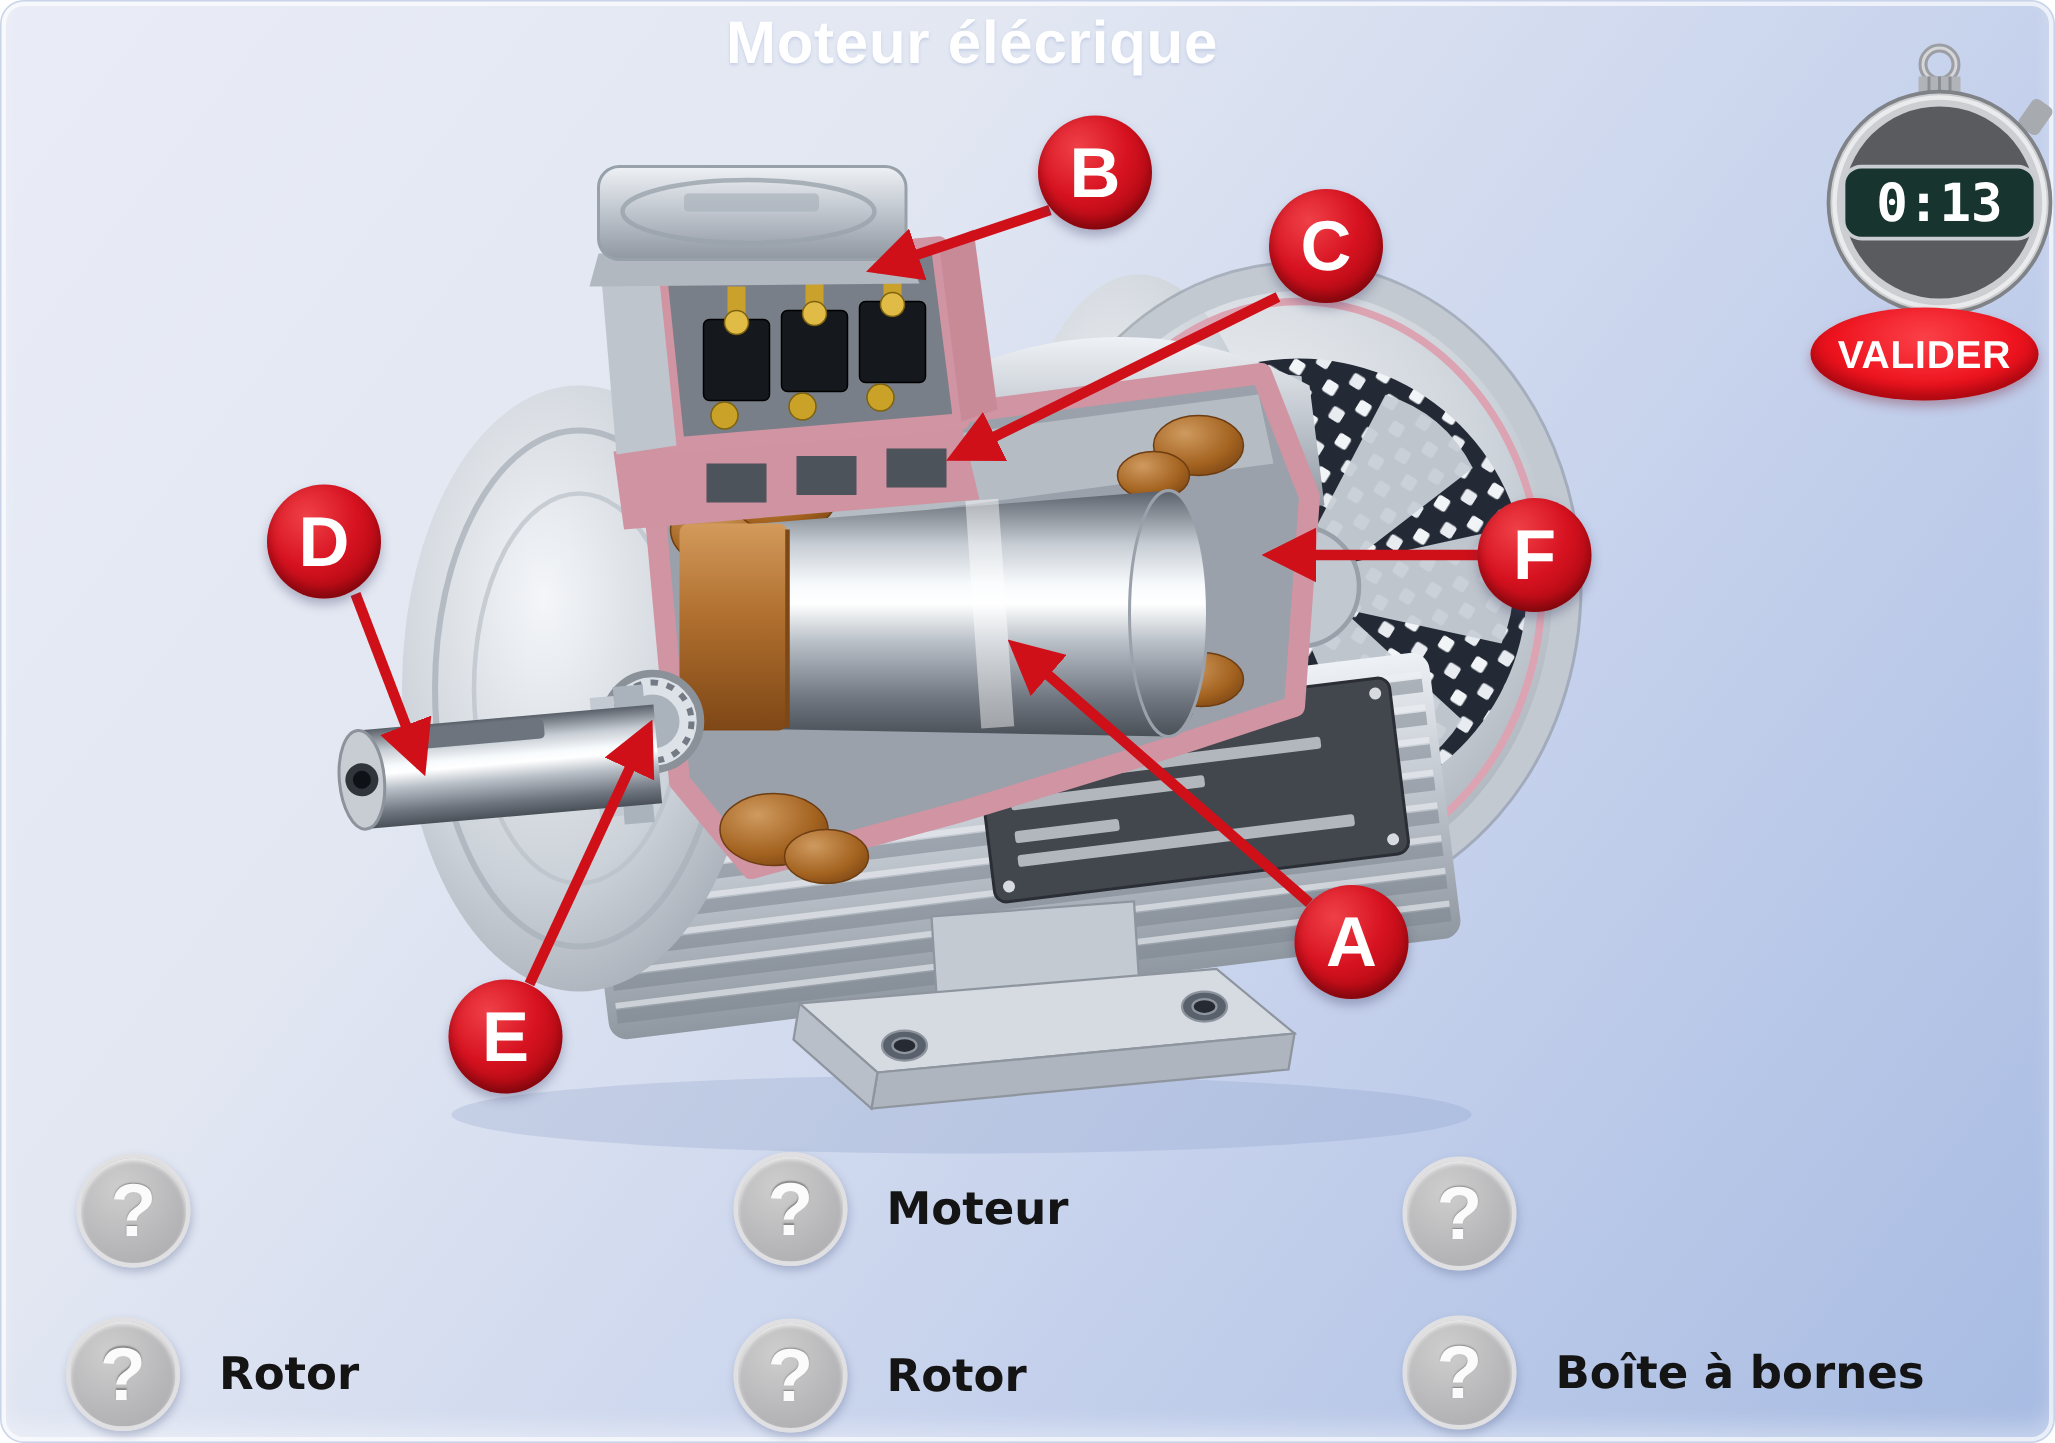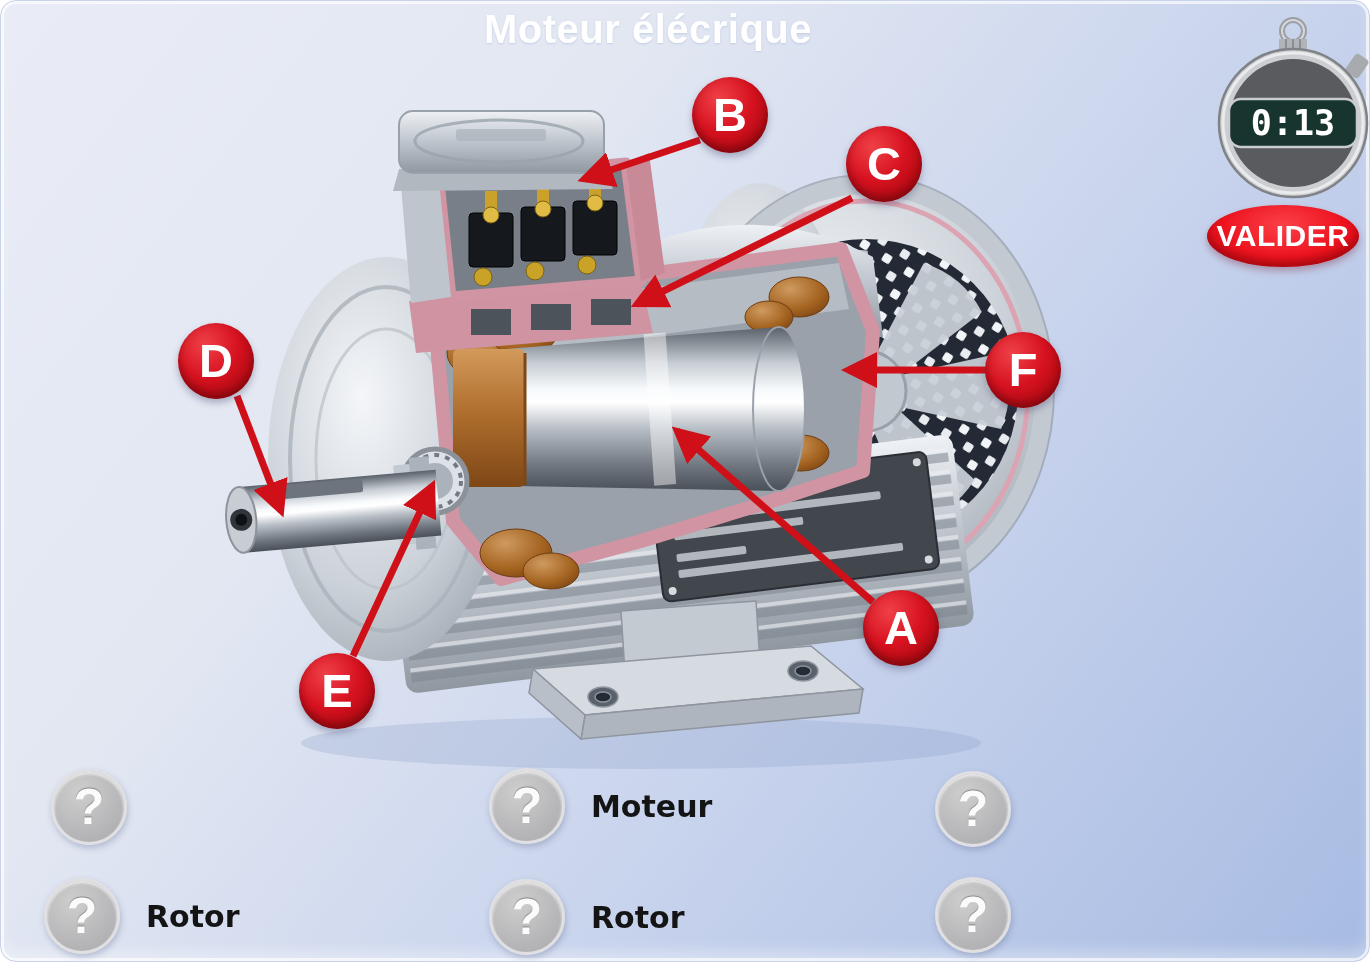--- a/index.html
+++ b/index.html
@@ -23,29 +23,29 @@
     text-shadow:0 1px 2px rgba(160,175,210,.45);z-index:3;pointer-events:none;padding-left:24px;
   }
   
   .hotspot{
     position:absolute;width:76px;height:76px;border-radius:50%;z-index:4;
     background:radial-gradient(circle at 35% 28%, #ef4048 0%, #d71220 45%, #b30b14 75%, #8f060e 100%);
     box-shadow:0 4px 7px rgba(60,60,100,.35), inset 0 -5px 8px rgba(90,4,10,.55);
     color:#fff;font-size:47px;font-weight:700;line-height:76px;text-align:center;cursor:pointer;
   }
   
-  .stopwatch{position:absolute;left:1212px;top:8px;z-index:4;}
+  .stopwatch{position:absolute;left:1212px;top:20px;z-index:4;}
   .timer-text{font-family:"DejaVu Sans Mono",monospace;font-weight:700;font-size:35px;fill:#ffffff;}
   
   .valider{
     position:absolute;left:1206px;top:204px;width:152px;height:62px;z-index:4;
     border:none;border-radius:50%;cursor:pointer;
     background:radial-gradient(ellipse at 50% 32%, #fb4048 0%, #ee141f 55%, #c50711 100%);
     box-shadow:0 4px 7px rgba(120,30,50,.35), inset 0 -6px 9px rgba(120,2,8,.5);
-    color:#fff;font-family:"Liberation Sans",sans-serif;font-size:30px;font-weight:700;letter-spacing:.5px;
+    color:#fff;font-family:"Liberation Sans",sans-serif;font-size:26px;font-weight:700;letter-spacing:.5px;
   }
   
   .term{position:absolute;display:flex;align-items:center;gap:26px;z-index:4;}
   .qbtn{
     width:76px;height:76px;border-radius:50%;cursor:pointer;padding:0;flex:0 0 auto;
     background:radial-gradient(circle at 38% 30%, #cecece 0%, #b9b9bb 55%, #a9a9ab 100%);
     border:3px solid #e0e0e2;
     box-shadow:1px 3px 6px rgba(90,100,140,.35), inset 0 2px 3px rgba(255,255,255,.7);
     color:#fbfbfb;font-family:"Liberation Sans",sans-serif;
     font-size:50px;font-weight:700;line-height:68px;text-align:center;
@@ -298,15 +298,16 @@
   <div class="term" style="left:43px;top:877px;">
     <button class="qbtn">?</button>
     <span class="term-label">Rotor</span>
   </div>
   <div class="term" style="left:488px;top:878px;">
     <button class="qbtn">?</button>
     <span class="term-label">Rotor</span>
   </div>
   <div class="term" style="left:934px;top:876px;">
     <button class="qbtn">?</button>
+    <span class="term-label">Boîte à bornes</span>
   </div>
 
 </div>
 
 </body></html>

